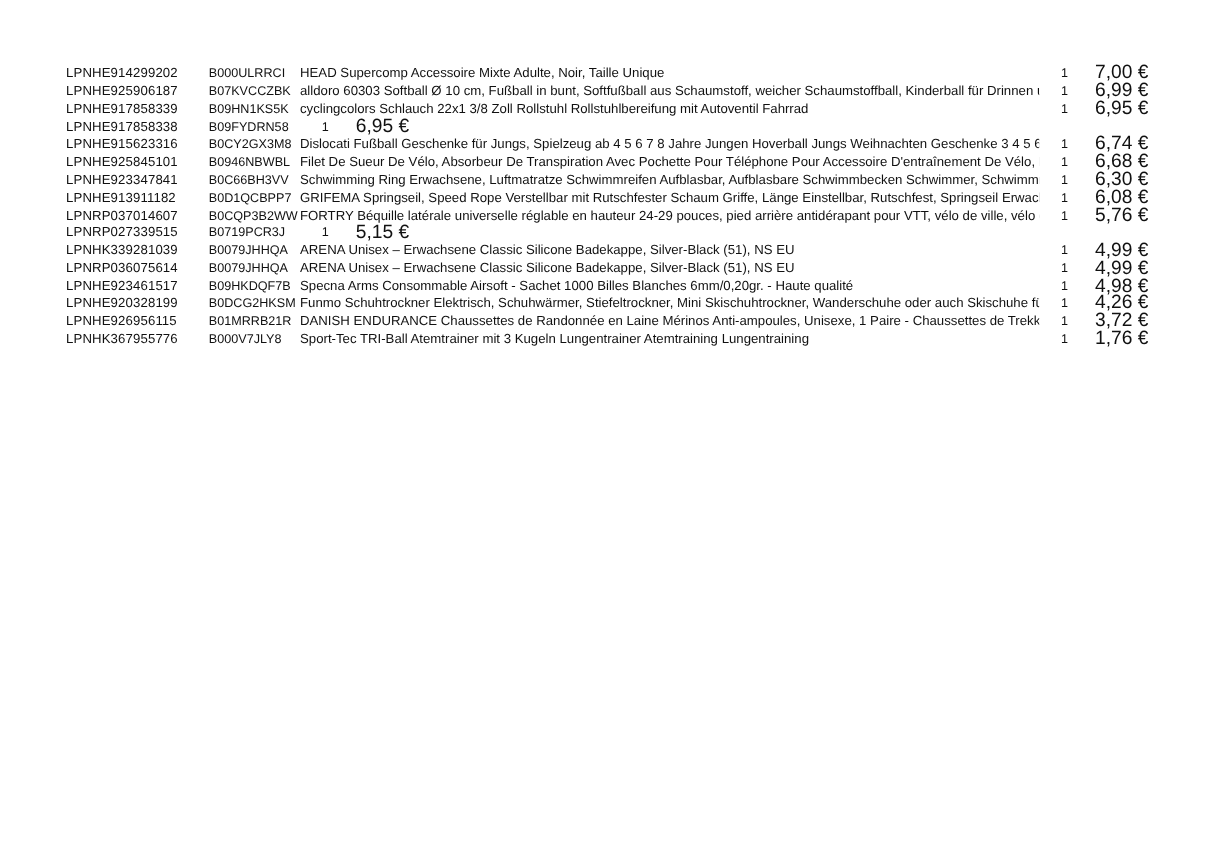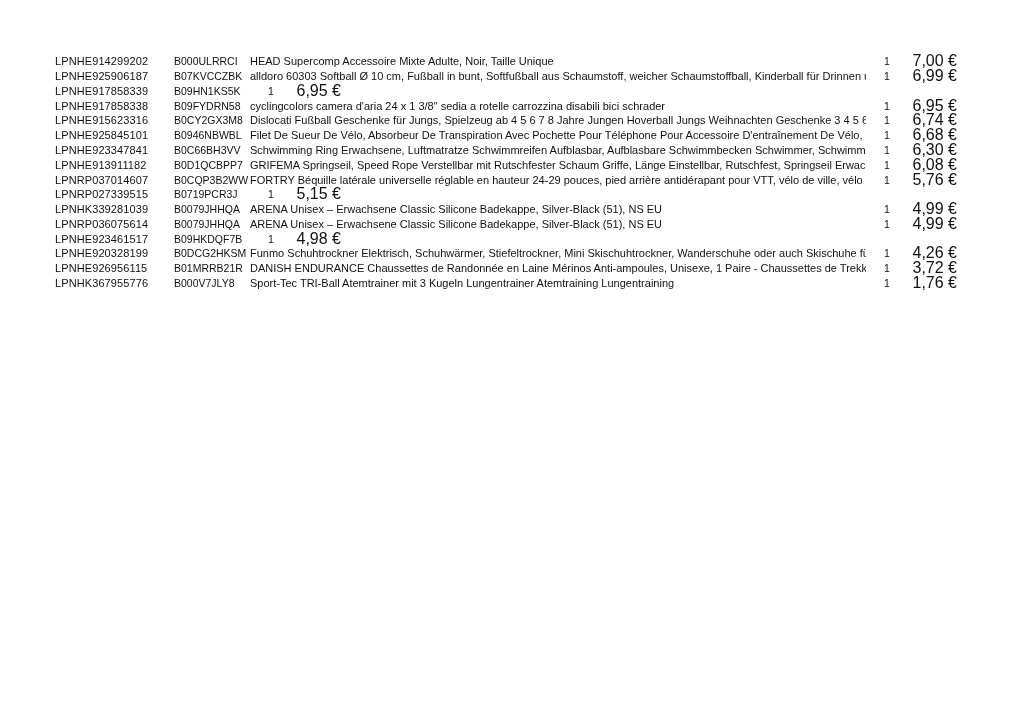--- a/index.html
+++ b/index.html
@@ -73,28 +73,28 @@
     <span class="cell cell-lpn">LPNHE925906187</span>
     <span class="cell cell-asin">B07KVCCZBK</span>
     <span class="cell cell-desc">alldoro 60303 Softball Ø 10 cm, Fußball in bunt, Softfußball aus Schaumstoff, weicher Schaumstoffball, Kinderball für Drinnen und Draußen, S</span>
     <span class="cell cell-qty">1</span>
     <span class="cell cell-price">6,99 €</span>
   </div>
 
   <div class="row">
     <span class="cell cell-lpn">LPNHE917858339</span>
     <span class="cell cell-asin">B09HN1KS5K</span>
+    <span class="cell cell-desc">cyclingcolors Schlauch 22x1 3/8 Zoll Rollstuhl Rollstuhlbereifung mit Autoventil Fahrrad</span>
     <span class="cell cell-qty">1</span>
     <span class="cell cell-price">6,95 €</span>
   </div>
 
   <div class="row">
     <span class="cell cell-lpn">LPNHE917858338</span>
     <span class="cell cell-asin">B09FYDRN58</span>
-    <span class="cell cell-desc">cyclingcolors camera d'aria 24 x 1 3/8" sedia a rotelle carrozzina disabili bici schrader</span>
     <span class="cell cell-qty">1</span>
     <span class="cell cell-price">6,95 €</span>
   </div>
 
   <div class="row">
     <span class="cell cell-lpn">LPNHE915623316</span>
     <span class="cell cell-asin">B0CY2GX3M8</span>
     <span class="cell cell-desc">Dislocati Fußball Geschenke für Jungs, Spielzeug ab 4 5 6 7 8 Jahre Jungen Hoverball Jungs Weihnachten Geschenke 3 4 5 6 7 8 Jahre Kindersp</span>
     <span class="cell cell-qty">1</span>
     <span class="cell cell-price">6,74 €</span>
@@ -151,20 +151,21 @@
     <span class="cell cell-lpn">LPNRP036075614</span>
     <span class="cell cell-asin">B0079JHHQA</span>
     <span class="cell cell-desc">ARENA Unisex – Erwachsene Classic Silicone Badekappe, Silver-Black (51), NS EU</span>
     <span class="cell cell-qty">1</span>
     <span class="cell cell-price">4,99 €</span>
   </div>
 
   <div class="row">
     <span class="cell cell-lpn">LPNHE923461517</span>
     <span class="cell cell-asin">B09HKDQF7B</span>
+    <span class="cell cell-desc">Specna Arms Consommable Airsoft - Sachet 1000 Billes Blanches 6mm/0,20gr. - Haute qualité</span>
     <span class="cell cell-qty">1</span>
     <span class="cell cell-price">4,98 €</span>
   </div>
 
   <div class="row">
     <span class="cell cell-lpn">LPNHE920328199</span>
     <span class="cell cell-asin">B0DCG2HKSM</span>
     <span class="cell cell-desc">Funmo Schuhtrockner Elektrisch, Schuhwärmer, Stiefeltrockner, Mini Skischuhtrockner, Wanderschuhe oder auch Skischuhe für Schuhe, Sk</span>
     <span class="cell cell-qty">1</span>
     <span class="cell cell-price">4,26 €</span>

